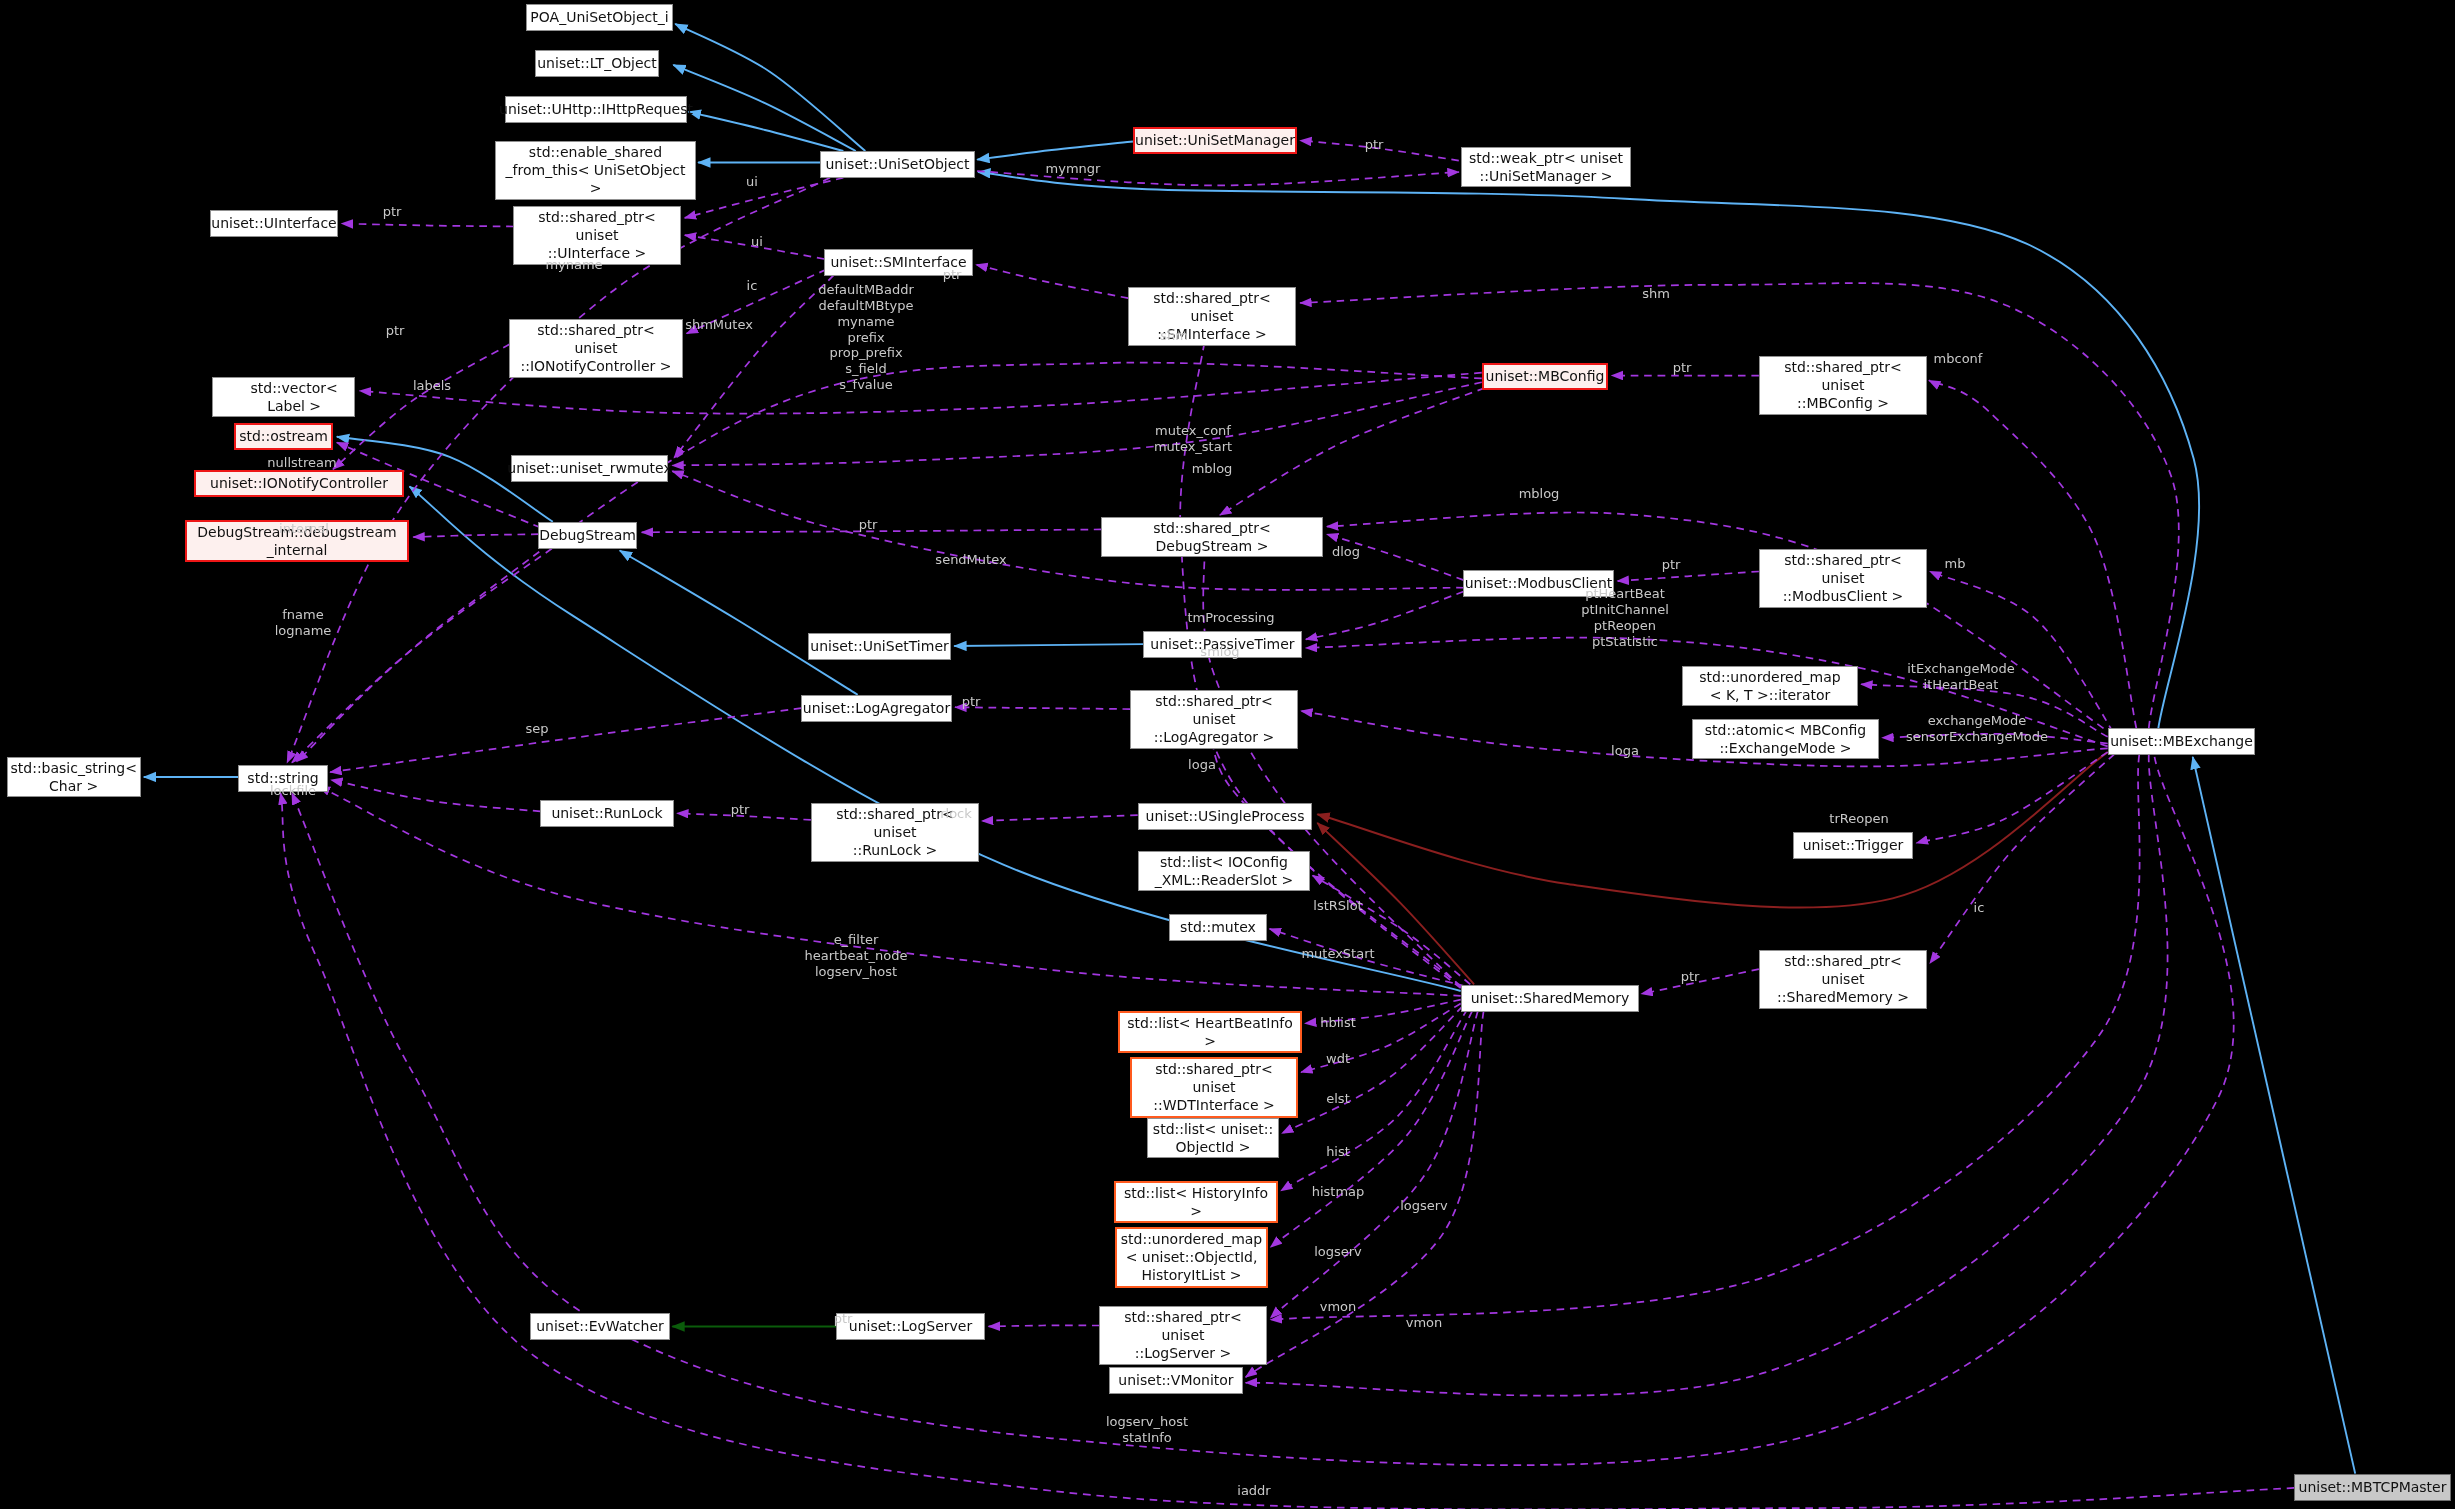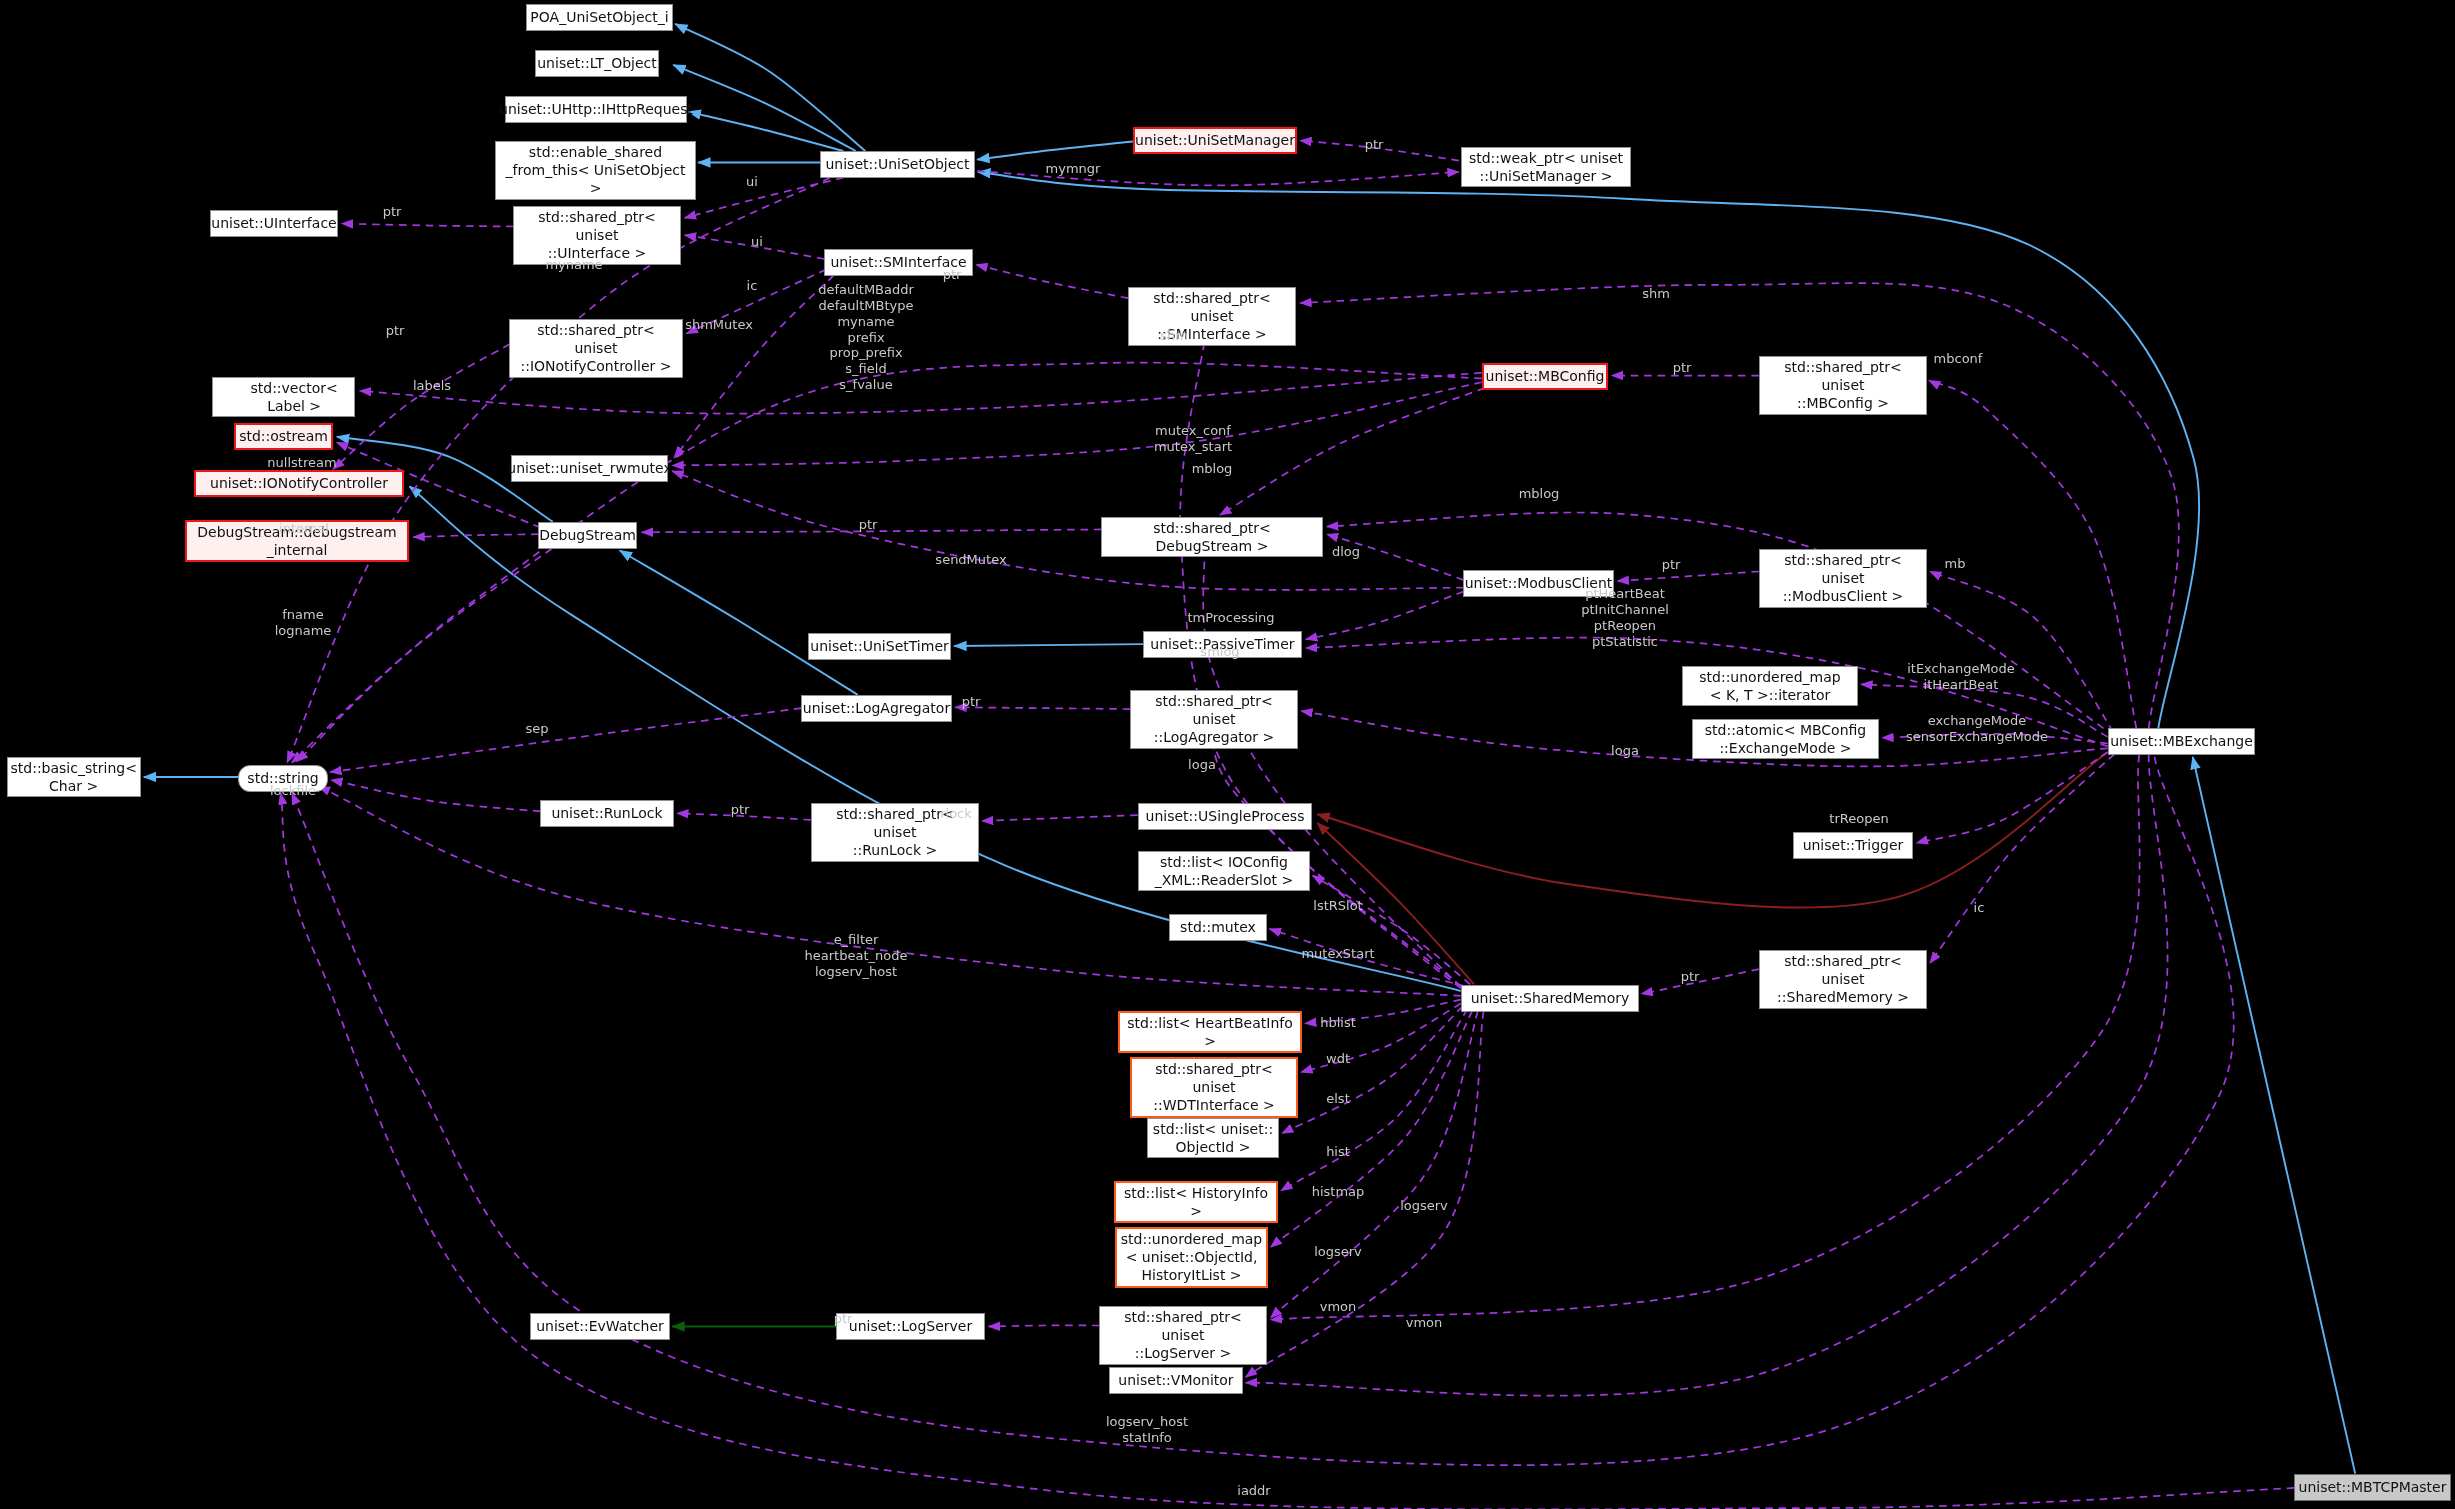--- a/index.html
+++ b/index.html
@@ -151,21 +151,21 @@
       <div class="node" style="left: 1682px; top: 666px; width: 176px; min-height: 40px;"><span>std::unordered_map
 &lt; K, T &gt;::iterator</span></div>
       <div class="node" style="left: 801px; top: 695px; width: 151px; min-height: 27px;"><span>uniset::LogAgregator</span></div>
       <div class="node" style="left: 1130px; top: 690px; width: 168px; min-height: 40px;"><span>std::shared_ptr&lt; uniset
 ::LogAgregator &gt;</span></div>
       <div class="node" style="left: 1692px; top: 719px; width: 187px; min-height: 40px;"><span>std::atomic&lt; MBConfig
 ::ExchangeMode &gt;</span></div>
       <div class="node" style="left: 2108px; top: 728px; width: 147px; min-height: 27px;"><span>uniset::MBExchange</span></div>
       <div class="node" style="left: 6.7px; top: 757px; width: 134px; min-height: 40px;"><span>std::basic_string&lt;
 Char &gt;</span></div>
-      <div class="node" style="left: 238px; top: 765px; width: 90px; min-height: 27px; border-radius: 12px;"><span>std::string</span></div>
+      <div class="node" style="left: 238px; top: 765px; width: 90px; min-height: 27px;"><span>std::string</span></div>
       <div class="node" style="left: 540px; top: 800px; width: 134px; min-height: 27px;"><span>uniset::RunLock</span></div>
       <div class="node" style="left: 811px; top: 803px; width: 168px; min-height: 40px;"><span>std::shared_ptr&lt; uniset
 ::RunLock &gt;</span></div>
       <div class="node" style="left: 1138px; top: 803px; width: 174px; min-height: 27px;"><span>uniset::USingleProcess</span></div>
       <div class="node" style="left: 1793px; top: 832px; width: 120px; min-height: 27px;"><span>uniset::Trigger</span></div>
       <div class="node" style="left: 1138px; top: 851px; width: 172px; min-height: 40px;"><span>std::list&lt; IOConfig
 _XML::ReaderSlot &gt;</span></div>
       <div class="node" style="left: 1169px; top: 914px; width: 98px; min-height: 27px;"><span>std::mutex</span></div>
       <div class="node" style="left: 1461px; top: 985px; width: 178px; min-height: 27px;"><span>uniset::SharedMemory</span></div>
       <div class="node" style="left: 1759px; top: 950px; width: 168px; min-height: 40px;"><span>std::shared_ptr&lt; uniset

